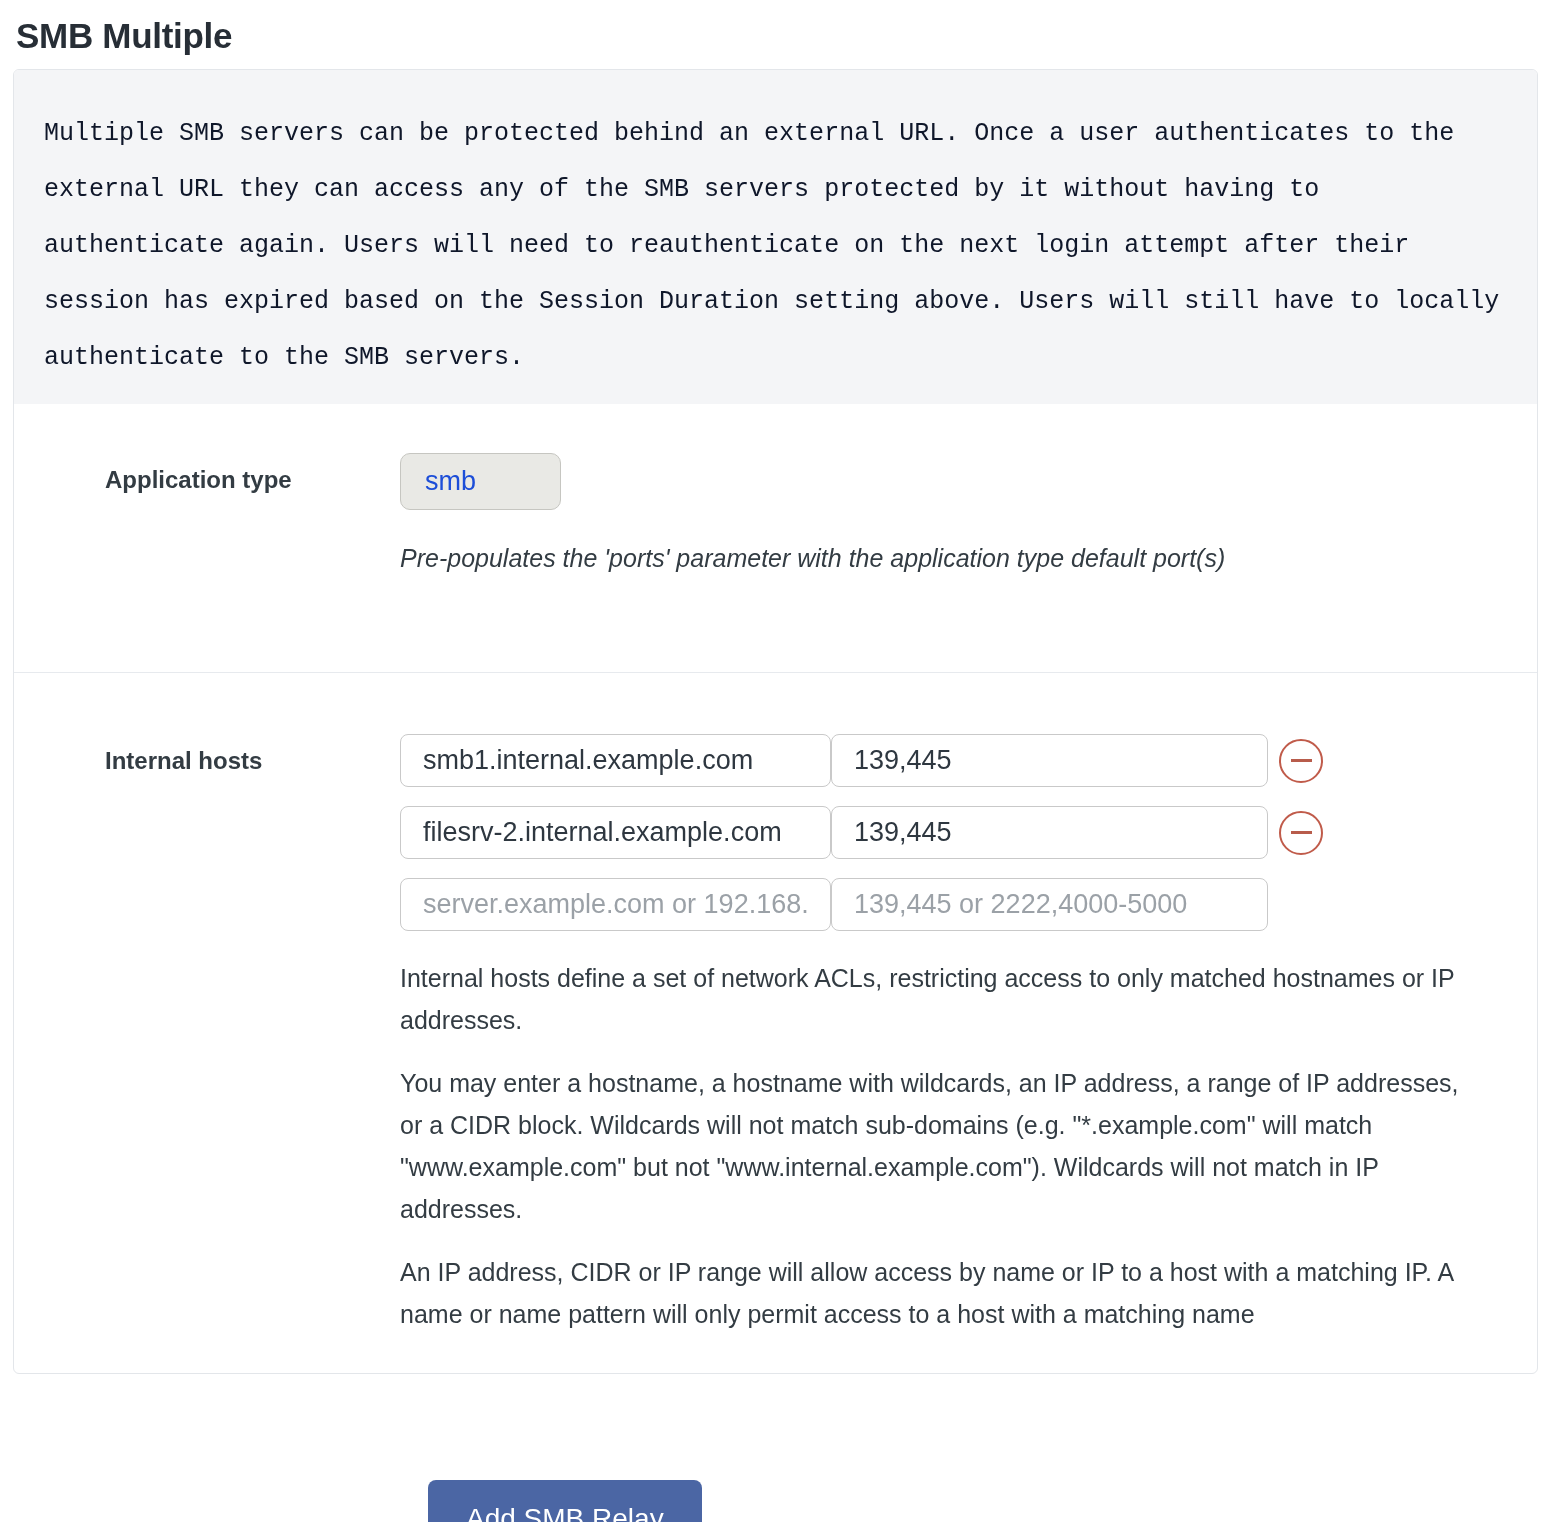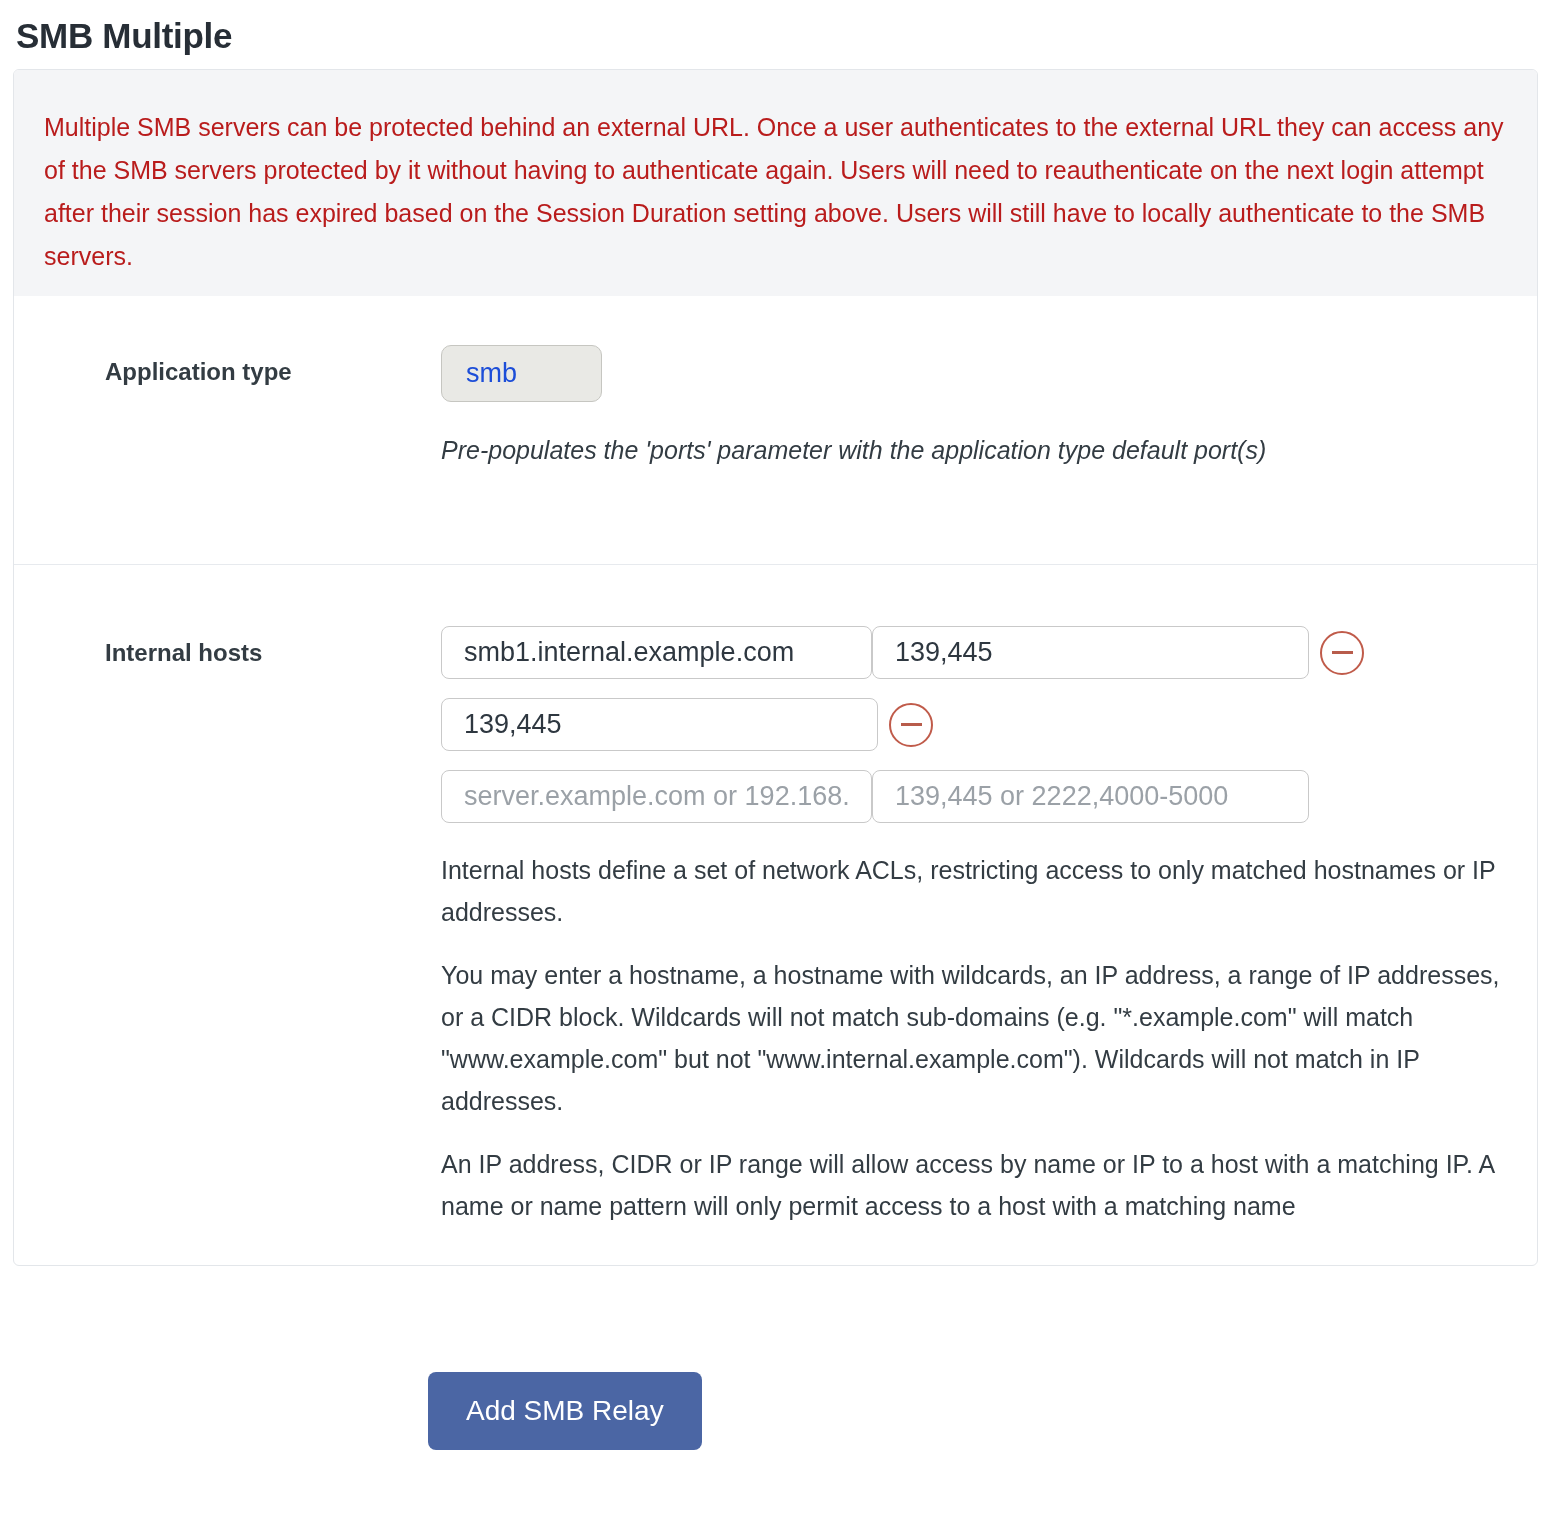--- a/index.html
+++ b/index.html
@@ -25,28 +25,28 @@
     overflow: hidden;
     background: #ffffff;
   }
 
   .panel-header {
     background: #f4f5f7;
     padding: 36px 30px 18px 30px;
   }
   .panel-header p {
     font-size: 25px;
-    line-height: 43px;
-    color: #b91c1c;
+    line-height: 56px;
+    color: #0f172a;
+    font-family: Liberation Mono, monospace;
   }
 
   .section {
     display: flex;
     align-items: flex-start;
-    gap: 41px;
   }
   .section.app-type { padding: 49px 30px 92px 30px; }
   .section.hosts    { padding: 61px 30px 38px 30px; }
 
   .divider {
     border-top: 1px solid #e7eaee;
     height: 0;
   }
 
   .label-col {
@@ -177,20 +177,21 @@
 
       <div class="host-row">
         <input class="text-input host-input" type="text" value="smb1.internal.example.com" style="">
         <input class="text-input port-input" type="text" value="139,445" style="">
         <button class="remove-btn">
           <span class="minus"></span>
         </button>
       </div>
 
       <div class="host-row">
+        <input class="text-input host-input" type="text" value="filesrv-2.internal.example.com" style="">
         <input class="text-input port-input" type="text" value="139,445" style="">
         <button class="remove-btn">
           <span class="minus"></span>
         </button>
       </div>
 
       <div class="host-row">
         <input class="text-input host-input" type="text" placeholder="server.example.com or 192.168.1.1" style="">
         <input class="text-input port-input" type="text" placeholder="139,445 or 2222,4000-5000" style="">
       </div>

